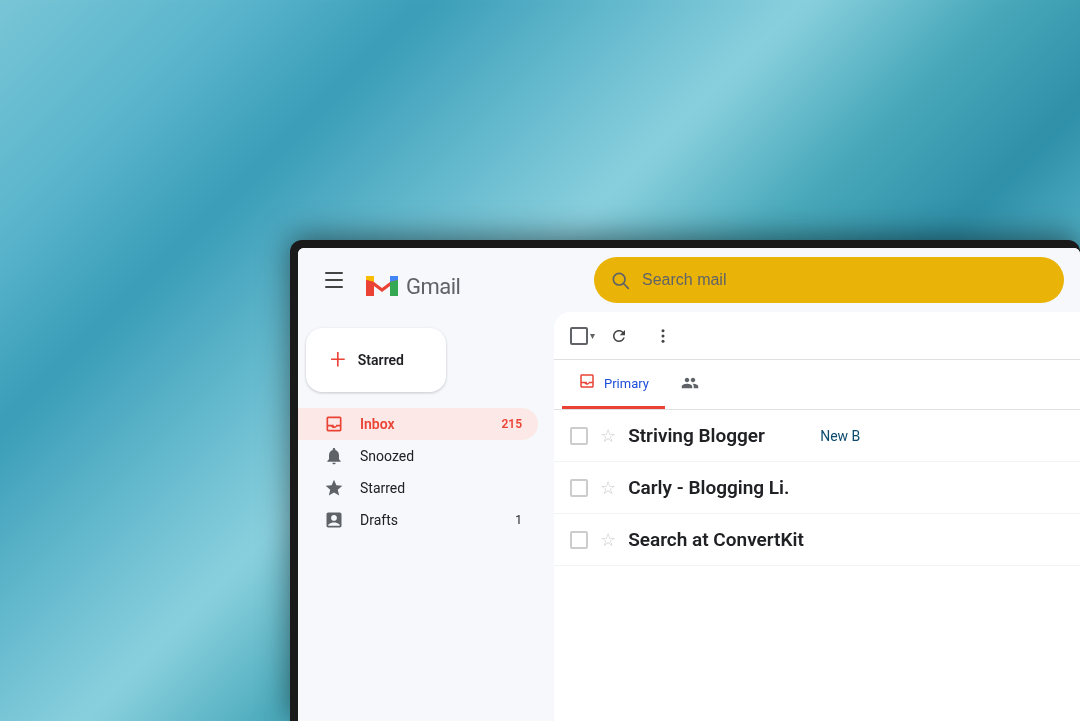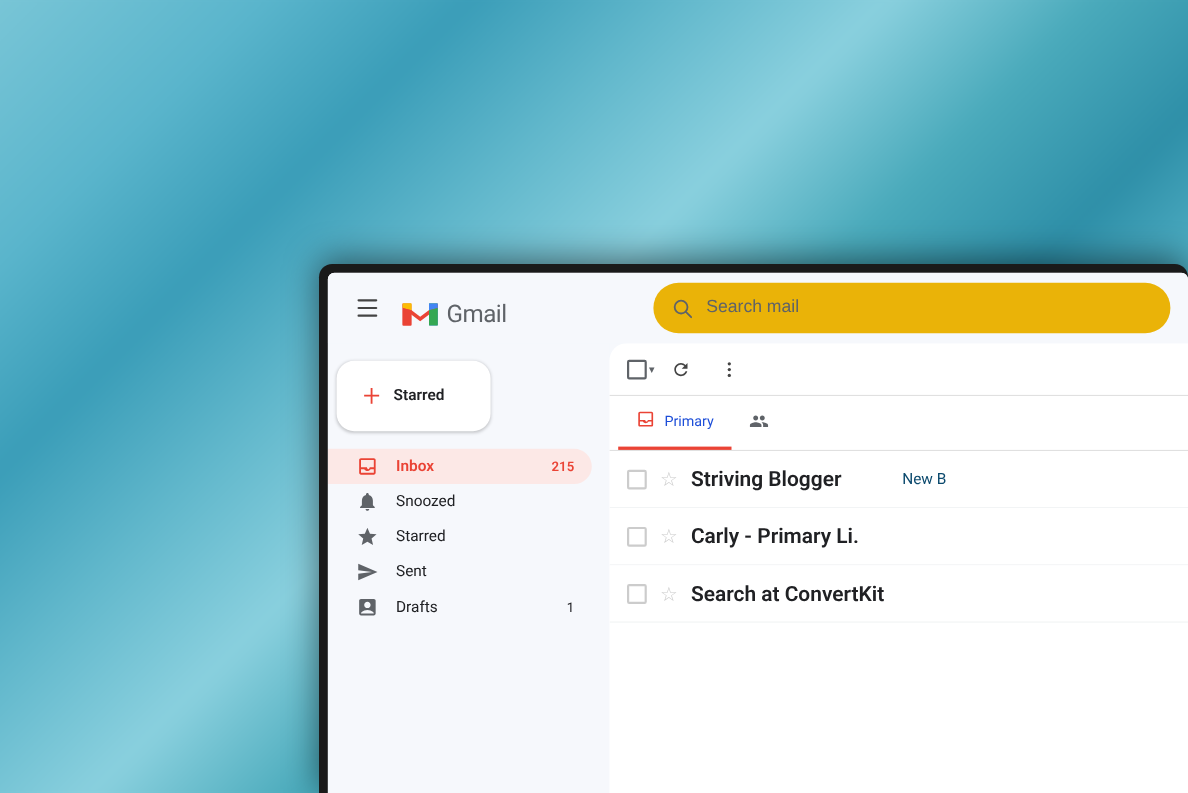--- a/index.html
+++ b/index.html
@@ -479,28 +479,20 @@
 
         <div class="nav-item">
           <div class="nav-item-icon starred">
             <svg width="20" height="20" viewBox="0 0 24 24" fill="none">
               <path d="M12 17.27L18.18 21l-1.64-7.03L22 9.24l-7.19-.61L12 2 9.19 8.63 2 9.24l5.46 4.73L5.82 21z" fill="#5f6368"></path>
             </svg>
           </div>
           <span class="nav-item-label">Starred</span>
         </div>
 
-        <div class="nav-item">
-          <div class="nav-item-icon sent">
-            <svg width="20" height="20" viewBox="0 0 24 24" fill="none">
-              <path d="M2.01 21L23 12 2.01 3 2 10l15 2-15 2z" fill="#5f6368"></path>
-            </svg>
-          </div>
-          <span class="nav-item-label">Sent</span>
-        </div>
 
         <div class="nav-item drafts-item">
           <div class="nav-item-icon drafts">
             <svg width="20" height="20" viewBox="0 0 24 24" fill="none">
               <path d="M19 3H5c-1.1 0-2 .9-2 2v14c0 1.1.9 2 2 2h14c1.1 0 2-.9 2-2V5c0-1.1-.9-2-2-2zm-7 3c1.93 0 3.5 1.57 3.5 3.5S13.93 13 12 13s-3.5-1.57-3.5-3.5S10.07 6 12 6zm7 13H5v-.23c0-.62.28-1.2.76-1.58C7.47 15.82 9.64 15 12 15s4.53.82 6.24 2.19c.48.38.76.97.76 1.58V19z" fill="#5f6368"></path>
             </svg>
           </div>
           <span class="nav-item-label">Drafts</span>
           <span class="nav-badge">1</span>
         </div>
@@ -551,21 +543,21 @@
           <div class="email-row">
             <div class="email-checkbox"></div>
             <span class="email-star">☆</span>
             <span class="email-sender">Striving Blogger</span>
             <span class="email-preview">New B</span>
           </div>
 
           <div class="email-row">
             <div class="email-checkbox"></div>
             <span class="email-star">☆</span>
-            <span class="email-sender">Carly - Primary Li.</span>
+            <span class="email-sender">Carly - Blogging Li.</span>
           </div>
 
           <div class="email-row">
             <div class="email-checkbox"></div>
             <span class="email-star">☆</span>
             <span class="email-sender">Search at ConvertKit</span>
           </div>
 
         </div>
       </div>

